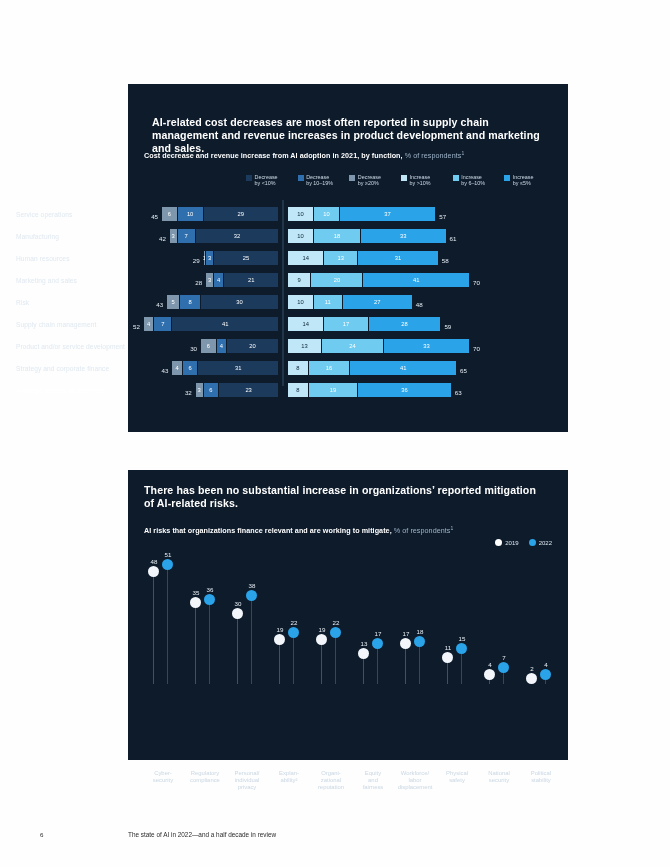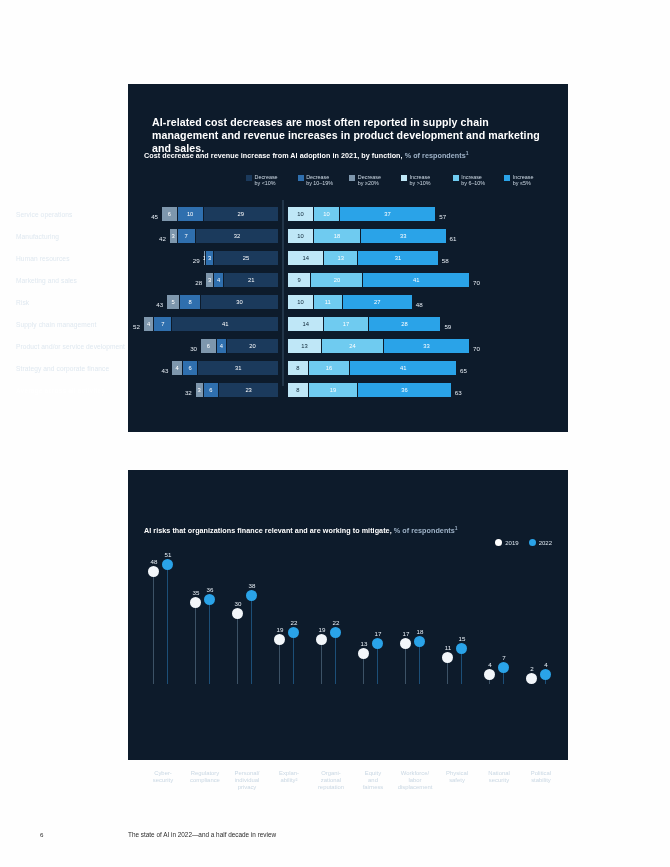--- a/index.html
+++ b/index.html
@@ -22,21 +22,21 @@
   #panel-1{left:128px;top:84px;width:440px;height:348px;}
   #panel-2{left:128px;top:470px;width:440px;height:290px;}
 
   .panel-title{
     font-size:10.6px;font-weight:bold;line-height:13.2px;
     color:#ffffff;letter-spacing:.1px;
   }
   .panel-subtitle{
     font-size:7.2px;font-weight:bold;color:#ffffff;letter-spacing:.05px;
   }
-  .panel-subtitle .muted{color:#9fb3c8;font-weight:bold;}
+  .panel-subtitle .muted{color:#9fb3c8;font-weight:normal;}
   .sup{font-size:5px;vertical-align:super;}
 
   
   .legend1{
     position:absolute;left:246px;top:174px;width:310px;
     display:flex;justify-content:flex-start;gap:0px;
   }
   .lg-item{display:flex;align-items:flex-start;gap:2.5px;width:52px;}
   .lg-swatch{width:6px;height:6px;flex:0 0 6px;margin-top:1px;}
   .lg-text{font-size:5.4px;line-height:6.4px;color:#cfdbe6;}
@@ -279,20 +279,21 @@
         <span class="lg-swatch" style="background: rgb(111, 203, 240);"></span>
         <span class="lg-text">Increase<br>by 6–10%</span>
       </div>
       <div class="lg-item">
         <span class="lg-swatch" style="background: rgb(42, 163, 232);"></span>
         <span class="lg-text">Increase<br>by ≤5%</span>
       </div>
     </div>
 
   <div class="panel" id="panel-2">
+    <div class="panel-title" style="position:absolute;left:16px;top:14px;width:400px;">There has been no substantial increase in organizations’ reported mitigation of AI-related risks.</div>
     <div class="panel-subtitle" style="position:absolute;left:16px;top:55px;width:410px;">
       <span>AI risks that organizations finance relevant and are working to mitigate,</span>
       <span class="muted">% of respondents</span><span class="muted sup">1</span>
     </div>
 
     <div class="legend2">
       <div class="lg2">
         <span class="dot2019"></span>
         <span>2019</span>
       </div>

